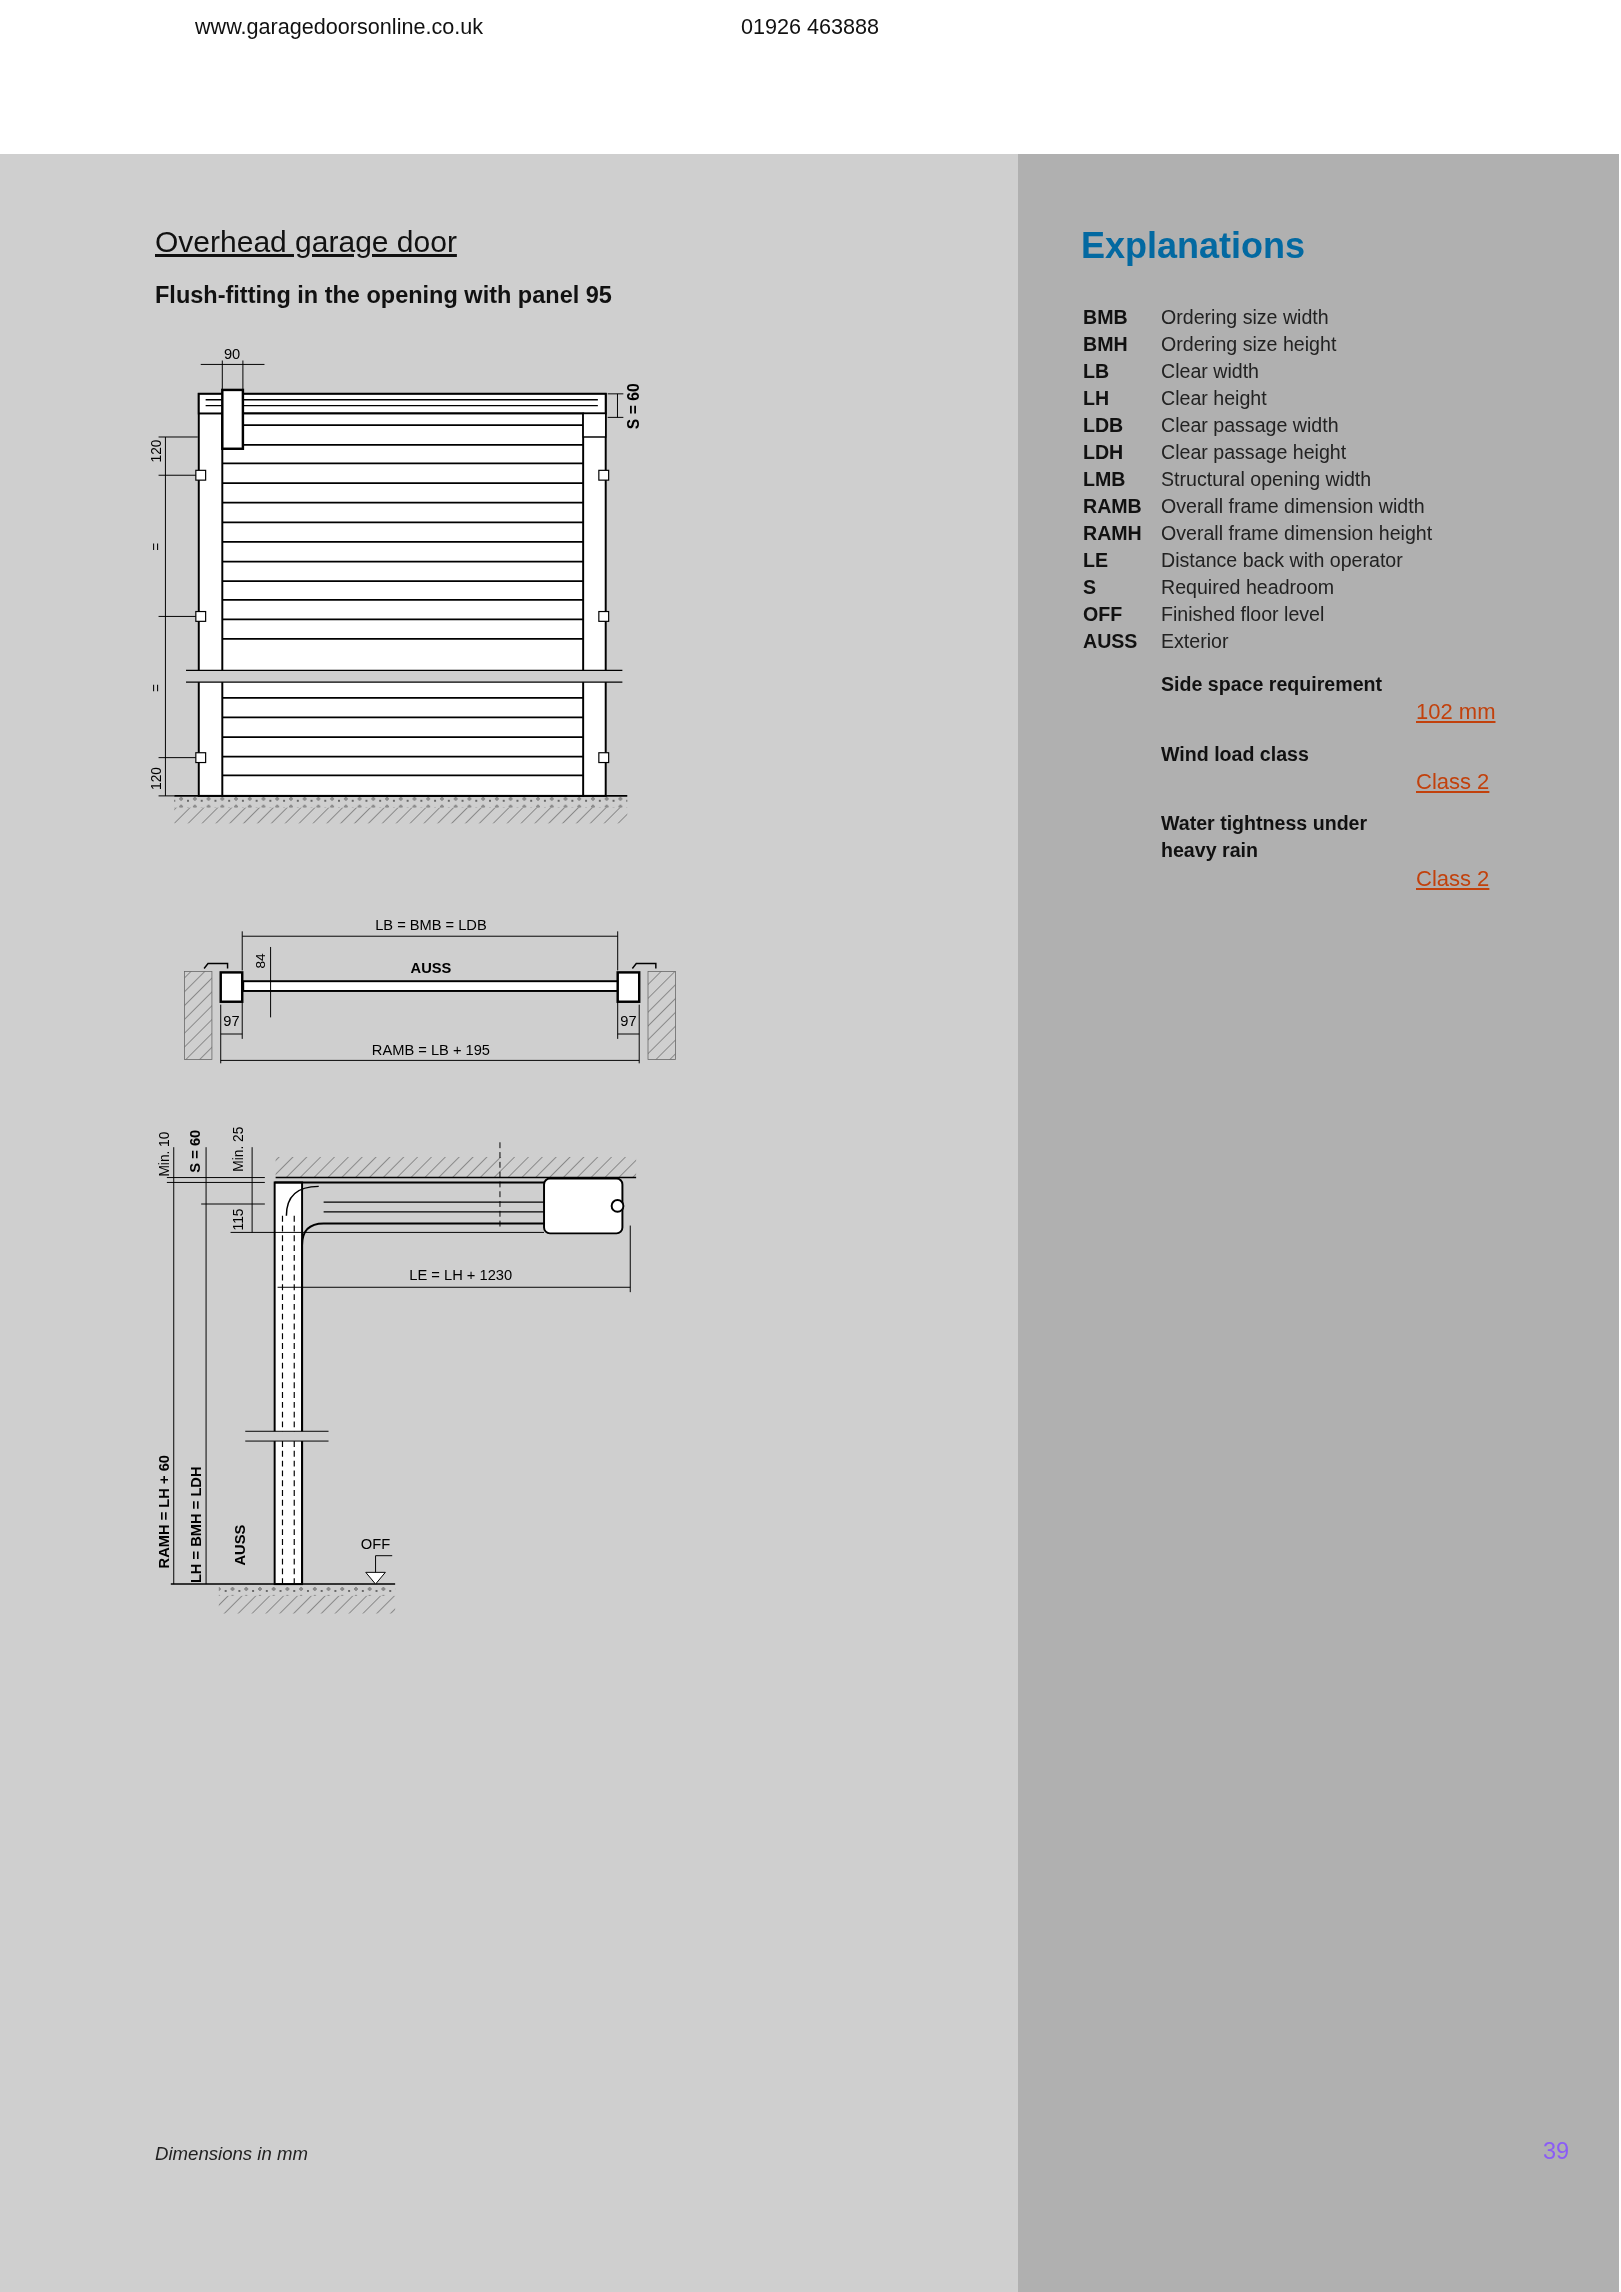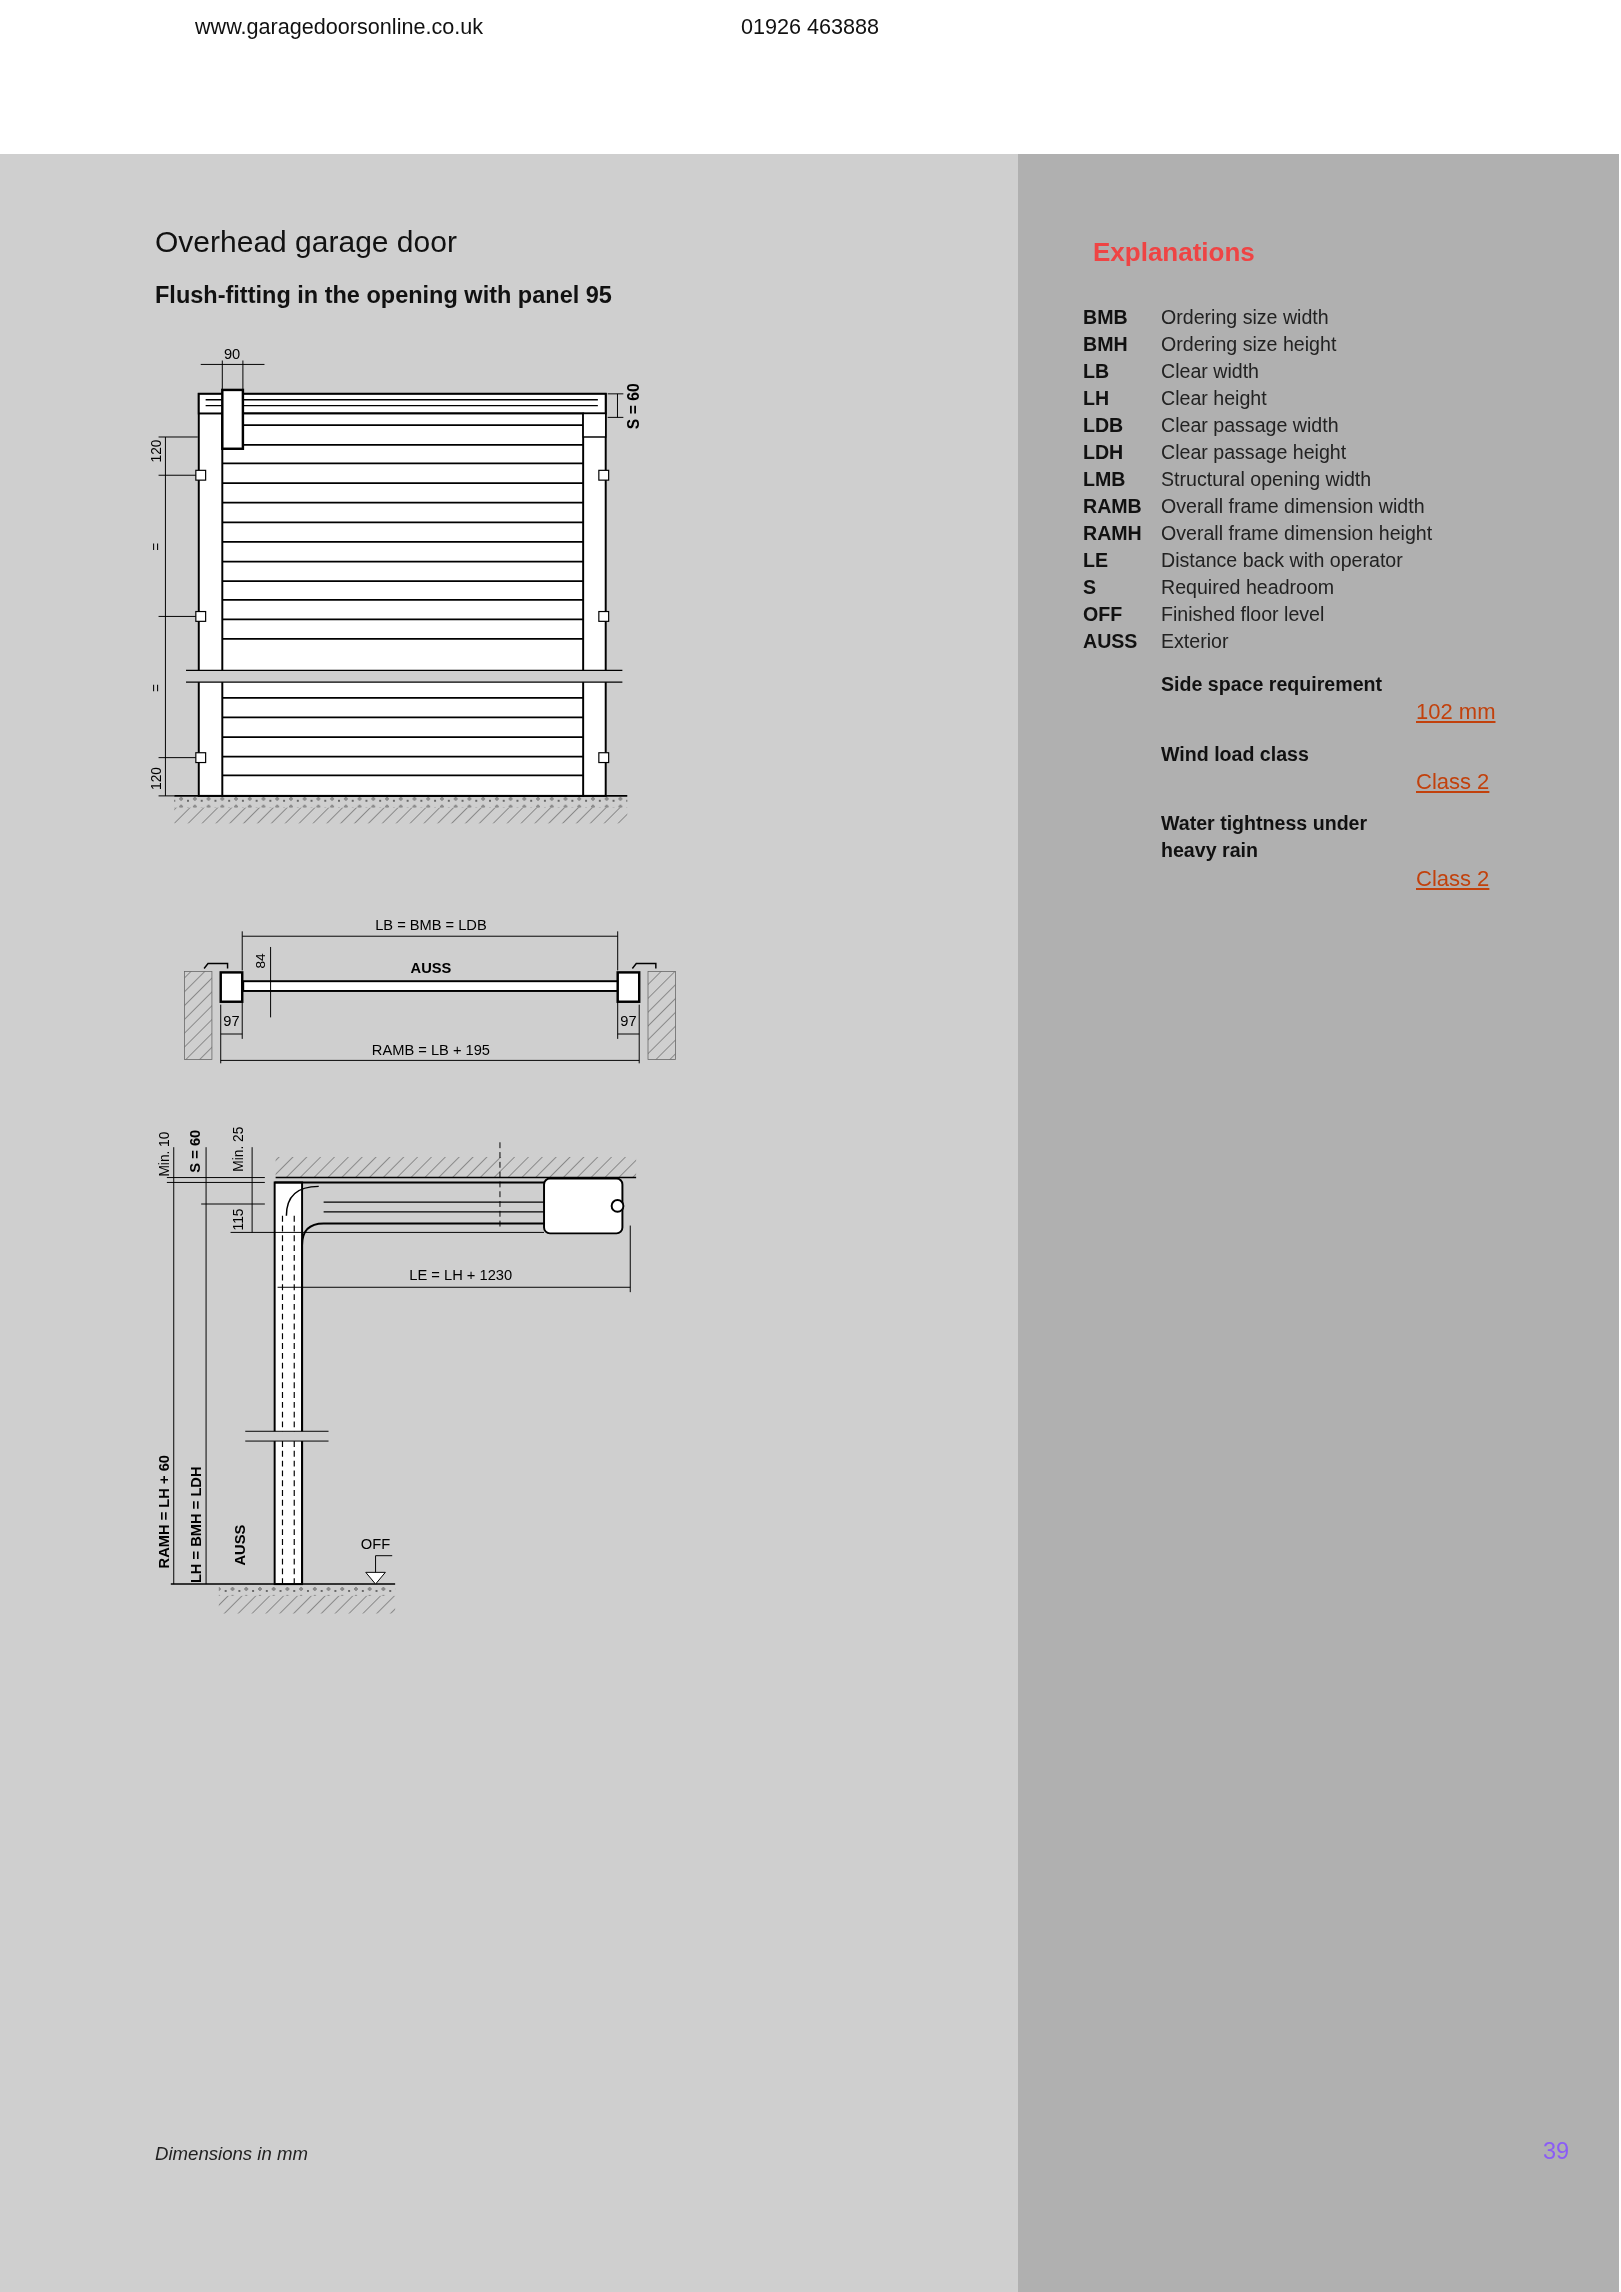--- a/index.html
+++ b/index.html
@@ -2,23 +2,23 @@
 <html><head>
 <meta charset="utf-8">
 <style>
   html, body { margin:0; padding:0; }
   body { width:1621px; height:2293px; position:relative; background:#ffffff; overflow:hidden;
          font-family:"Liberation Sans", sans-serif; color:#111; }
   .header-url { position:absolute; left:195px; top:13.7px; font-size:21.6px; color:#111; }
   .header-phone { position:absolute; left:741px; top:13.7px; font-size:21.6px; color:#111; }
   .left-panel { position:absolute; left:0; top:154px; width:1018px; height:2139px; background:#cfcfcf; }
   .right-panel { position:absolute; left:1018px; top:154px; width:601px; height:2139px; background:#b0b0b0; }
-  .title { position:absolute; left:155px; top:225px; font-size:30px; font-weight:normal; color:#111; margin:0; }
+  .title { position:absolute; left:155px; top:225px; font-size:30px; font-weight:normal; color:#111; margin:0;text-decoration:underline; }
   .subtitle { position:absolute; left:155px; top:282px; font-size:23.5px; color:#111; margin:0; }
-  .expl-title { position:absolute; left:1081px; top:225px; font-size:26px; color:#ef4444; margin:12px; }
+  .expl-title { position:absolute; left:1081px; top:225px; font-size:36px; color:#0369a1; margin:0; }
   .legend { position:absolute; left:1083px; top:306px; }
   .legend-row { display:flex; height:27px; align-items:flex-start; }
   .legend-abbr { width:78px; font-size:19.6px; font-weight:bold; color:#111; }
   .legend-desc { font-size:19.6px; color:#222; }
   .specs { position:absolute; left:1161px; top:671px; width:392px; }
   .spec-row { display:flex; justify-content:space-between; margin-bottom:14.7px;flex-direction:column; }
   .spec-label { font-size:19.6px; font-weight:bold; color:#111; width:255px; line-height:27.4px; }
   .spec-value { font-size:22px; color:#c2410c; width:137px; line-height:27.4px; align-self:flex-end;text-decoration:underline; }
   .footer-note { position:absolute; left:155px; top:2143px; font-size:18.6px; color:#222;font-style:italic; }
   .page-number { position:absolute; left:1543px; top:2138px; font-size:23.5px; color:#8b5cf6; }

